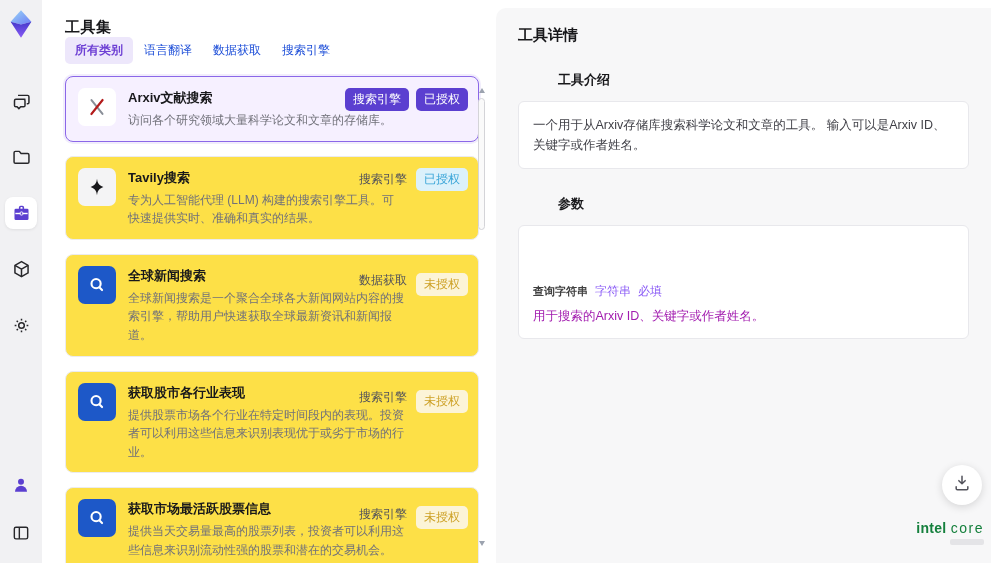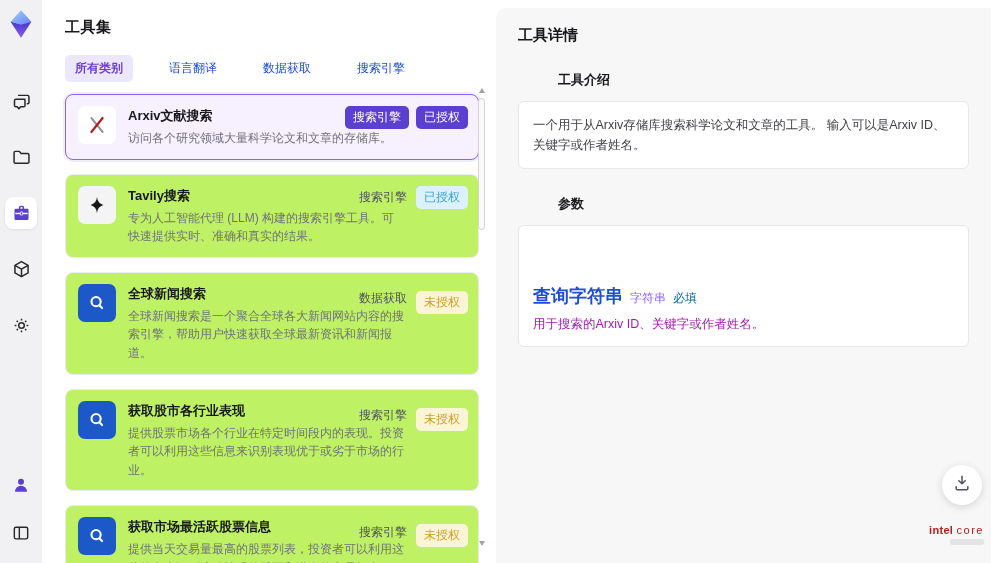--- a/index.html
+++ b/index.html
@@ -12,26 +12,26 @@
   .rail .logo { margin-top:9px; width:28px; height:30px; }
   .rail-icons { margin-top:46px; display:flex; flex-direction:column; gap:24px; align-items:center; }
   .rail-btn { width:32px; height:32px; border-radius:8px; display:flex; align-items:center; justify-content:center; cursor:pointer; }
   .rail-btn.active { background:#ffffff; box-shadow:0 1px 3px rgba(0,0,0,.08); }
   .rail-bottom { position:absolute; bottom:14px; left:0; width:42px; display:flex; flex-direction:column; gap:16px; align-items:center; }
   .rail svg { display:block; }
 
   
   .panel-left { position:absolute; left:42px; top:0; width:456px; height:563px; background:#fff; padding:18px 0 0 23px; }
   .page-title { font-size:15px; font-weight:bold; letter-spacing:.5px; }
-  .tabs { display:flex; gap:26px; margin-top:18px; }
+  .tabs { display:flex; gap:1px; }
   .tab { font-size:12px; color:#1d4ed8; padding:5px 10px; border-radius:5px; cursor:pointer; white-space:nowrap; }
   .tab.active { background:#ede7fb; color:#6d3fd4; font-weight:bold; }
 
   .list { margin-top:12px; width:414px; display:flex; flex-direction:column; gap:14px; }
-  .card { position:relative; background:#bef264; border:1px solid #ebebef; border-radius:8px;
+  .card { position:relative; background:#fde047; border:1px solid #ebebef; border-radius:8px;
     padding:11px 12px; display:flex; gap:12px; cursor:pointer; min-height:56px; }
   .card.selected { background:#f6f0ff; border:1.5px solid #8b67e8; box-shadow:0 0 0 2px rgba(139,103,232,.12); }
   .tool-icon { width:38px; height:38px; border-radius:7px; flex:0 0 38px; display:flex; align-items:center; justify-content:center; }
   .icon-bg-white { background:#ffffff; }
   .icon-bg-gray { background:#f4f4f5; }
   .icon-bg-blue { background:#1d58c8; }
   .tool-text { width:276px; }
   .tool-title { font-size:13px; font-weight:bold; color:#18181b; margin-top:1px; }
   .tool-desc { font-size:12px; color:#71717a; line-height:1.55; margin-top:4px; }
   .badges { position:absolute; top:11px; right:10px; display:flex; gap:7px; align-items:center; }
@@ -51,30 +51,30 @@
     background:#fafafa; border:1px solid #d4d4d8; }
 
   
   .panel-right { position:absolute; left:496px; top:8px; width:495px; height:555px;
     background:#f7f7f8; border-radius:10px 0 0 0; padding:18px 22px; }
   .detail-title { font-size:15px; font-weight:bold; }
   .section-heading { font-size:13px; font-weight:bold; margin-top:26px;margin-left:40px; }
   .detail-card { background:#fff; border:1px solid #e8e8ec; border-radius:6px; margin-top:12px; padding:13px 14px; }
   .intro-text { font-size:12.5px; color:#3f3f46; line-height:1.6; }
   .param-line { display:flex; align-items:baseline; gap:7px; }
-  .param-name { font-size:18px; font-weight:bold; color:#1d4ed8;margin-top:45px; }
+  .param-name { font-size:11px; font-weight:bold; color:#404040;margin-top:45px; }
   .param-type { font-size:12px; color:#8b5cf6; }
-  .param-required { font-size:12px; color:#0369a1; }
+  .param-required { font-size:12px; color:#8b5cf6; }
   .param-desc { font-size:12.5px; color:#a21caf; margin-top:8px; }
 
   
   .fab { position:absolute; right:18px; bottom:58px; width:40px; height:40px; border-radius:50%;
     background:#fff; box-shadow:0 2px 8px rgba(0,0,0,.14); display:flex; align-items:center; justify-content:center; cursor:pointer; }
   .brand { position:absolute; right:16px; bottom:18px; text-align:center; }
-  .brand-line { font-size:11px; color:#b91c1c; letter-spacing:.3px; }
+  .brand-line { font-size:14px; color:#15803d; letter-spacing:.3px; }
   .brand-line .b1 { font-weight:bold; }
   .brand-line .b2 { font-weight:normal; letter-spacing:1.5px; }
   .brand-sub { margin:3px 0 0 auto; width:34px; height:6px; border-radius:2px; background:#e4e4e7; }
 </style>
 </head>
 <body>
 
 <div class="rail">
   <div class="logo">
     <svg width="28" height="30" viewBox="0 0 24 26">

